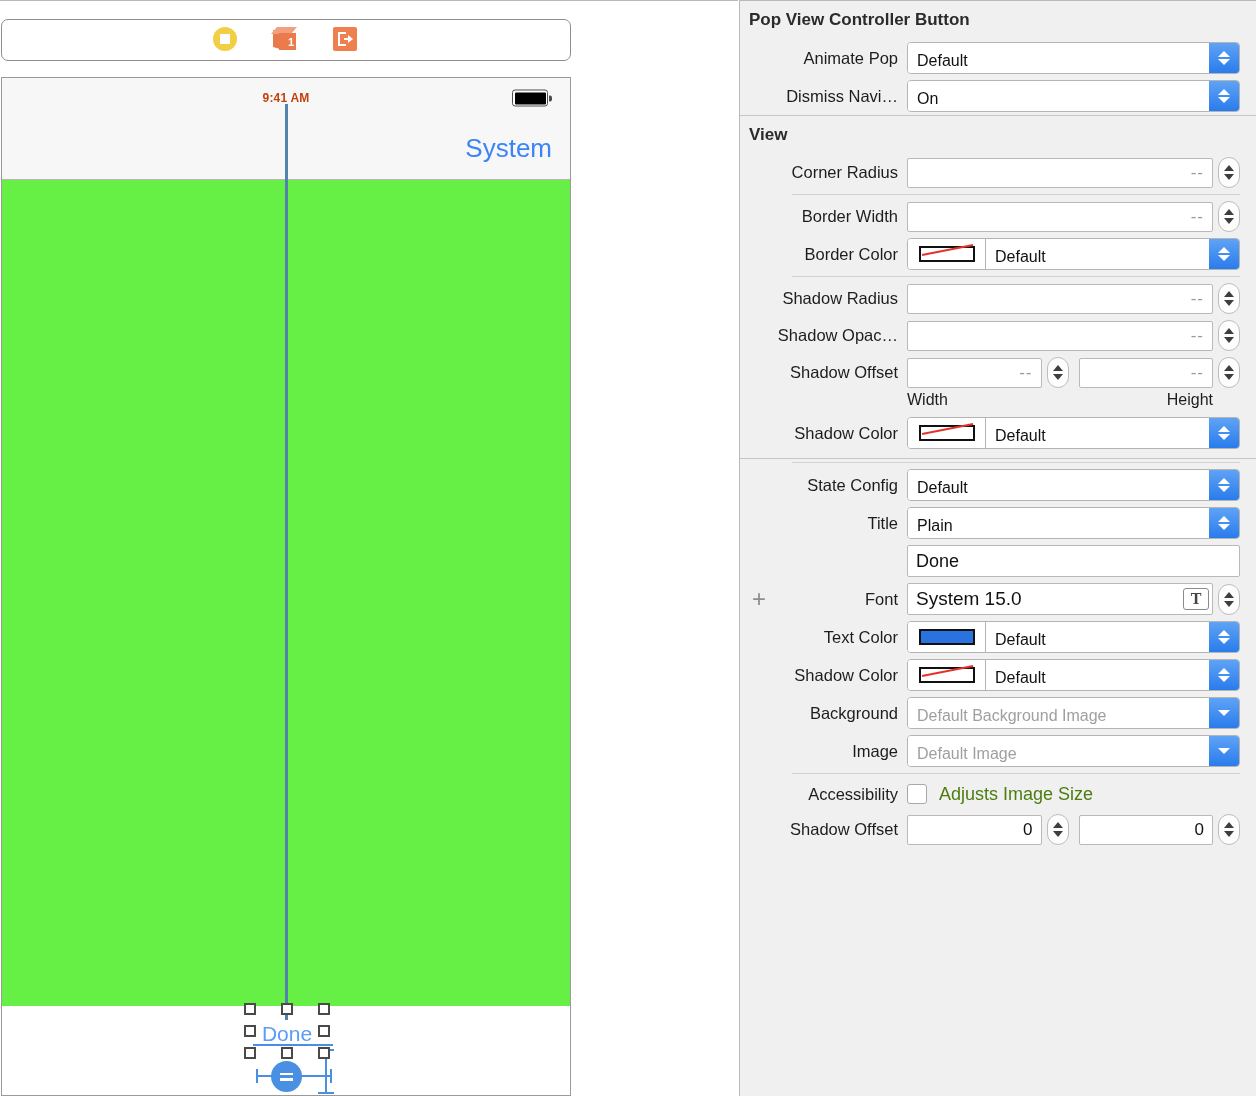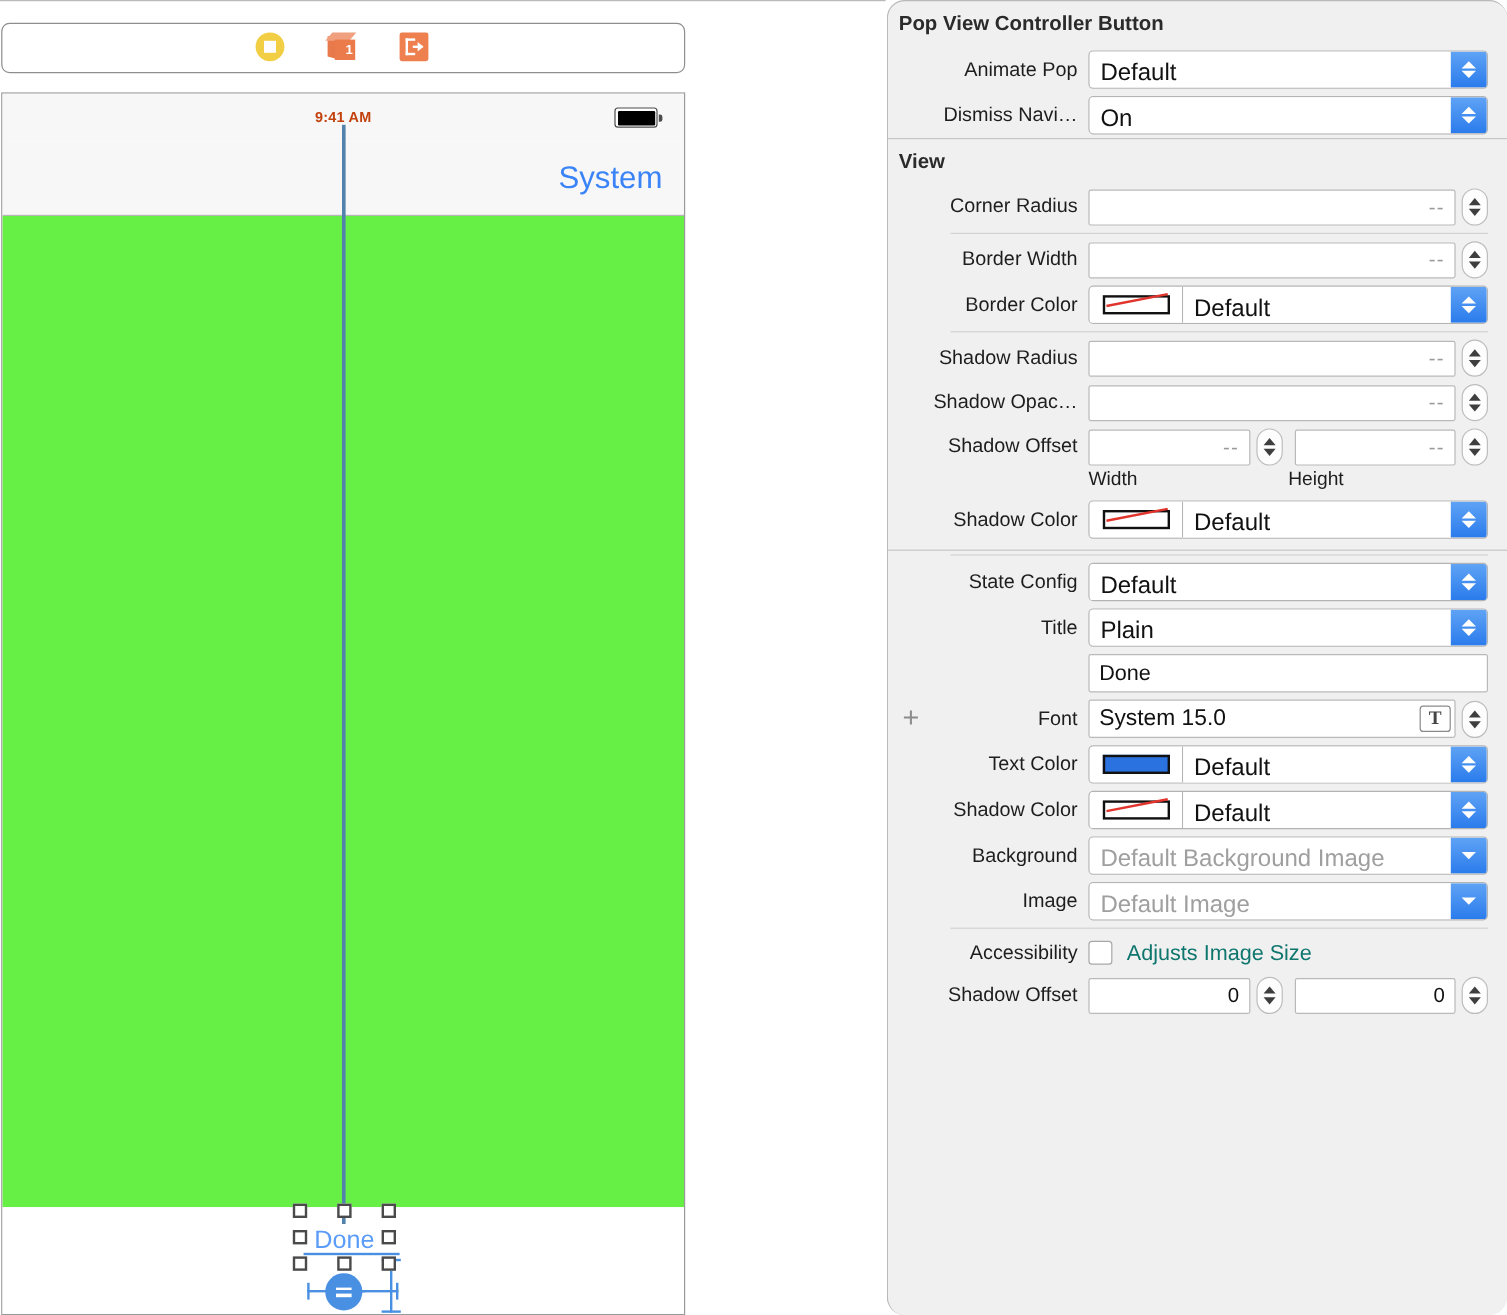--- a/index.html
+++ b/index.html
@@ -142,21 +142,20 @@
   
   #inspector {
     position: absolute; left: 739px; top: 0;
     width: 517px; height: 1096px;
     background: #f0f0f0;
     border-left: 1px solid #b9b9b9;
     border-top: 1px solid #b9b9b9;
     overflow: hidden;
     font-size: 16px;
     color: #1d1d1d;
-    border-radius: 15px;
   }
   .sec-sep { height: 1px; background: #c6c6c6; width: 100%; }
   .sec-title {
     font-size: 17px; font-weight: bold; color: #2b2b2b;
     padding: 9px 0 9px 9px;
   }
   .row {
     display: flex; align-items: center;
     padding: 3px 16px 3px 0;
     min-height: 34px;
@@ -189,21 +188,21 @@
   .stepper .dn { border-top: 6px solid #3e3e3e; }
 
   
   .popup {
     flex: 1; height: 32px; display: flex; align-items: stretch;
     border: 1px solid #b4b4b4; border-radius: 4px; background: #fff;
     overflow: hidden; position: relative;
   }
   .popup .pval {
     flex: 1; display: flex; align-items: center; padding: 18px 9px;
-    font-size: 20px; color: #111; background: #fff;
+    font-size: 16px; color: #111; background: #fff;
   }
   .popup .pval.placeholder { color: #9f9f9f; }
   .popup .pchev {
     width: 30px; flex: none;
     background: linear-gradient(#5fa3f5, #2a7bec);
     display: flex; flex-direction: column; align-items: center; justify-content: center;
     gap: 2px;
   }
   .popup .pchev .ch { width: 0; height: 0; border-left: 6px solid transparent; border-right: 6px solid transparent; }
   .popup .pchev .up { border-bottom: 6px solid #fff; }
@@ -221,41 +220,41 @@
     width: 52px; height: 1.5px; background: #e0342c;
     transform-origin: left center; transform: rotate(-11deg);
   }
   .swatch.blue { background: #2a72e0; }
 
   
   .sublbls { display: flex; padding: 0 16px 5px 0; font-size: 16px; color: #1d1d1d; }
   .sublbls span:first-child { width: 167px; flex: none; }
   .sublbls .w { flex: 1; text-align: left; }
   .sublbls .spacer { width: 27px; flex: none; }
-  .sublbls .h { flex: 1; text-align: left; }
+  .sublbls .h { flex: 1; text-align: right; }
 
   
   .plus {
     position: absolute; left: 10px; width: 18px; text-align: center;
     font-size: 24px; color: #8d8d8d; line-height: 18px; font-weight: 300;
   }
   .fonticon {
     width: 26px; height: 22px; flex: none; margin-left: 4px;
     border: 1.8px solid #8b8b8b; border-radius: 3px;
     display: flex; align-items: center; justify-content: center;
     font-family: "Liberation Serif", serif; font-weight: bold; font-size: 16px;
     color: #444; line-height: 1;
   }
 
   
   .cbox {
     width: 20px; height: 20px; flex: none;
     background: #fff; border: 1px solid #a8a8a8; border-radius: 3px;
   }
-  .cb-text { padding-left: 12px; font-size: 18px; color: #0f766e; }
+  .cb-text { padding-left: 12px; font-size: 18px; color: #4d7c0f; }
 </style>
 </head>
 <body>
 
 <div id="app">
 
   <div id="canvas">
 
     <div id="scene-dock">
       <div class="dock-icon">

